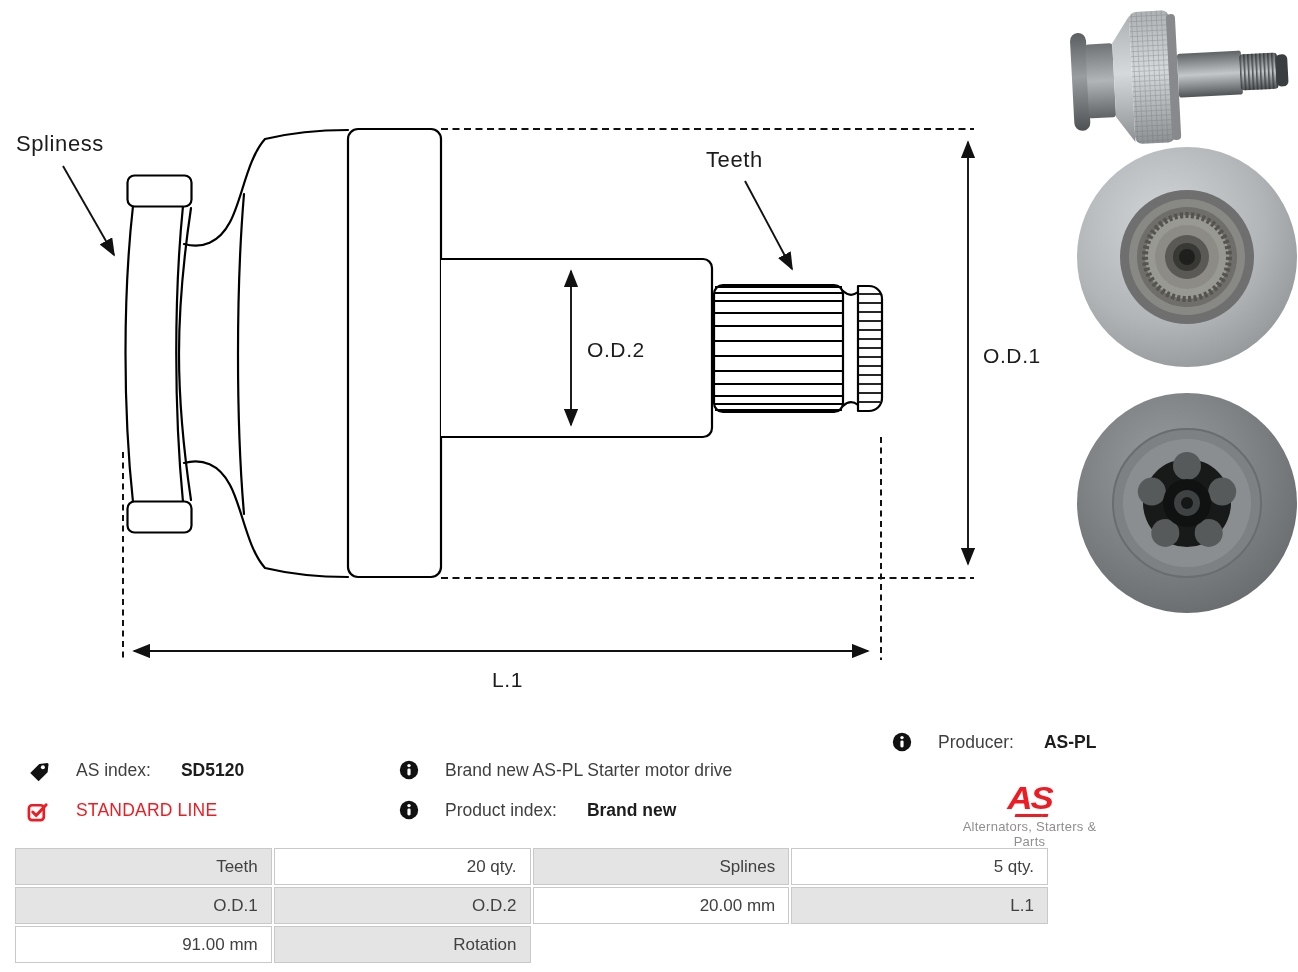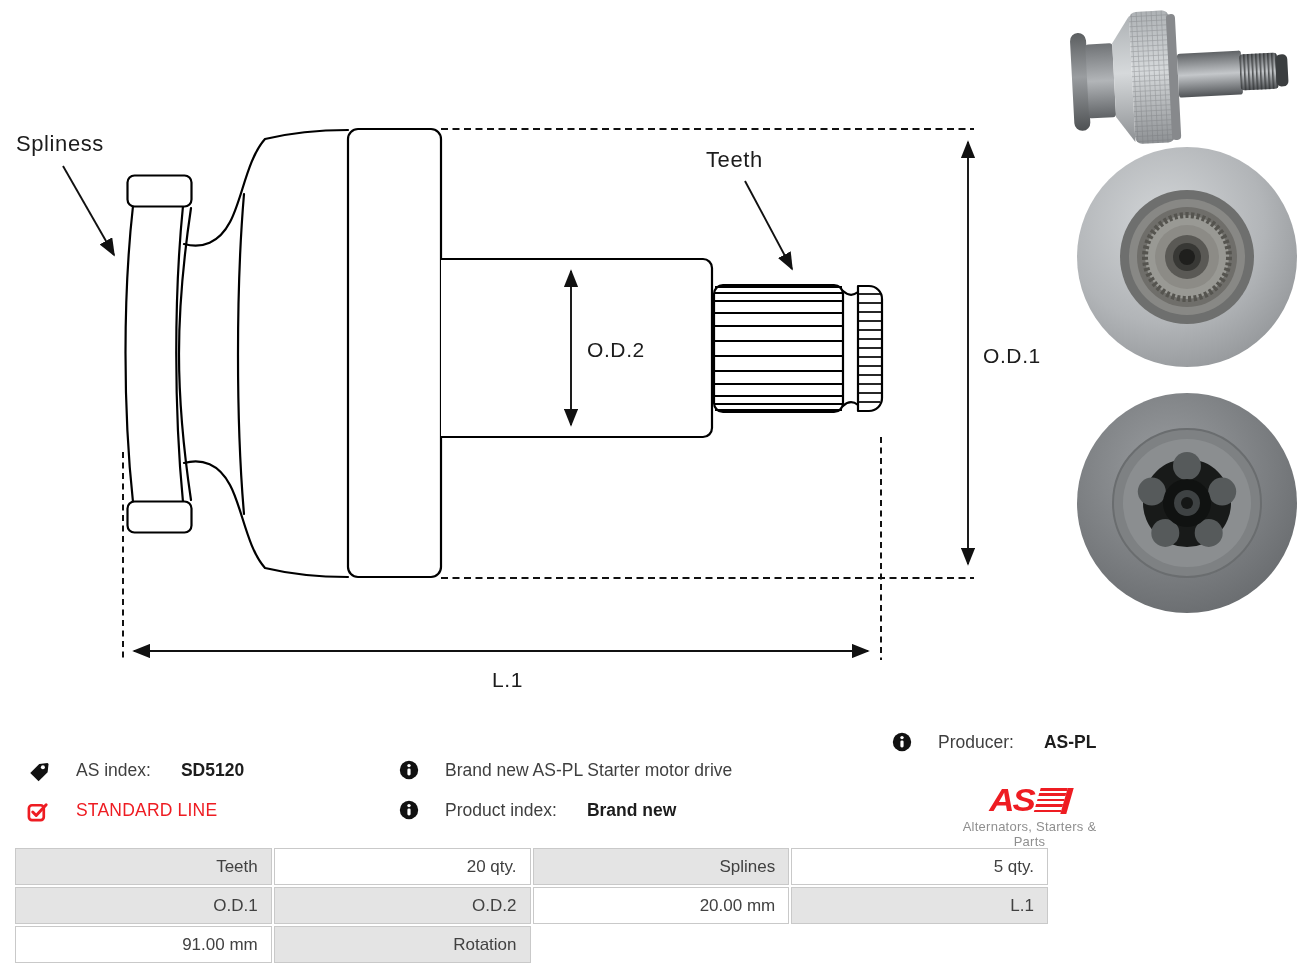--- a/index.html
+++ b/index.html
@@ -15,21 +15,21 @@
   
   .photo{position:absolute;}
   
   .info-item{position:absolute;display:flex;align-items:flex-start;gap:26px;
     font-size:17.5px;color:#3f3f3f;white-space:nowrap;}
   .info-item b{color:#1d1d1d;font-weight:700;margin-left:4px;}
   .red-bold{color:#ee1c22;font-weight:400;letter-spacing:.2px;}
   .ic{flex:0 0 auto;display:block;}
   
   #aspl-logo{position:absolute;left:962px;top:783px;width:135px;text-align:center;}
-  #aspl-logo .row{display:flex;align-items:center;justify-content:center;height:34px;}
+  #aspl-logo .row{display:flex;align-items:center;justify-content:center;height:34px;flex-direction:column;}
   #aspl-logo .as{font-style:italic;font-weight:900;font-size:35px;line-height:30px;
     color:#ee1c22;letter-spacing:-2px;transform:scaleY(.92);}
   #aspl-logo .flag{width:27px;height:26px;margin-left:3px;margin-top:1px;
     transform:skewX(-16deg);
     background:repeating-linear-gradient(180deg,#ee1c22 0 2.6px,#ffffff 2.6px 5.4px);
     border-right:6px solid #ee1c22;}
   #aspl-logo .tagline{font-size:13px;color:#8f8f8f;margin-top:2px;letter-spacing:.25px;}
   
   #specs{position:absolute;left:15px;top:848px;width:1033px;
     display:grid;grid-template-columns:1fr 1fr 1fr 1fr;gap:2px;}

